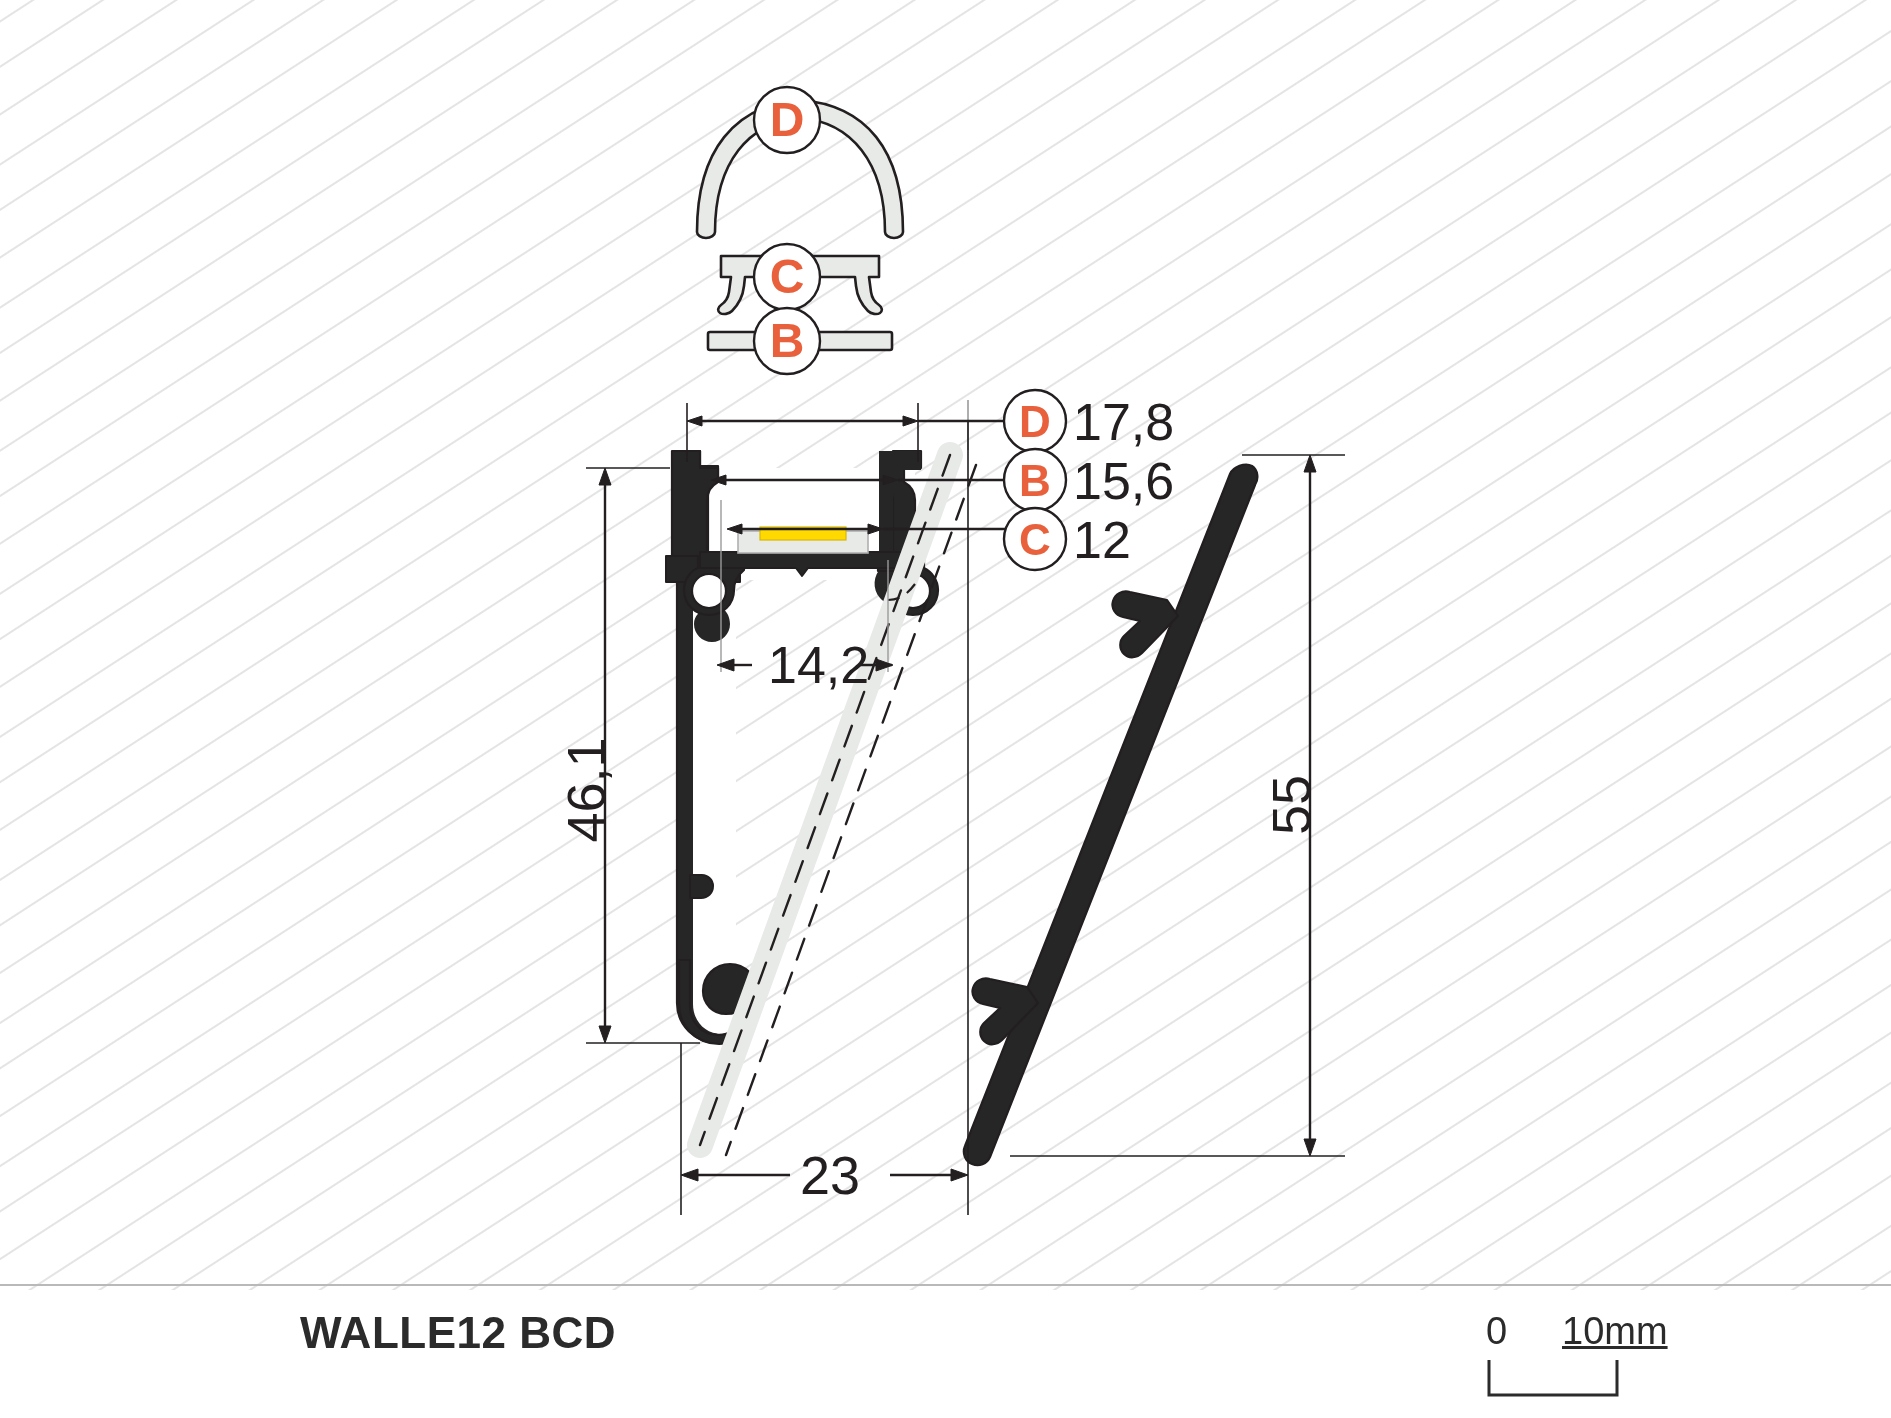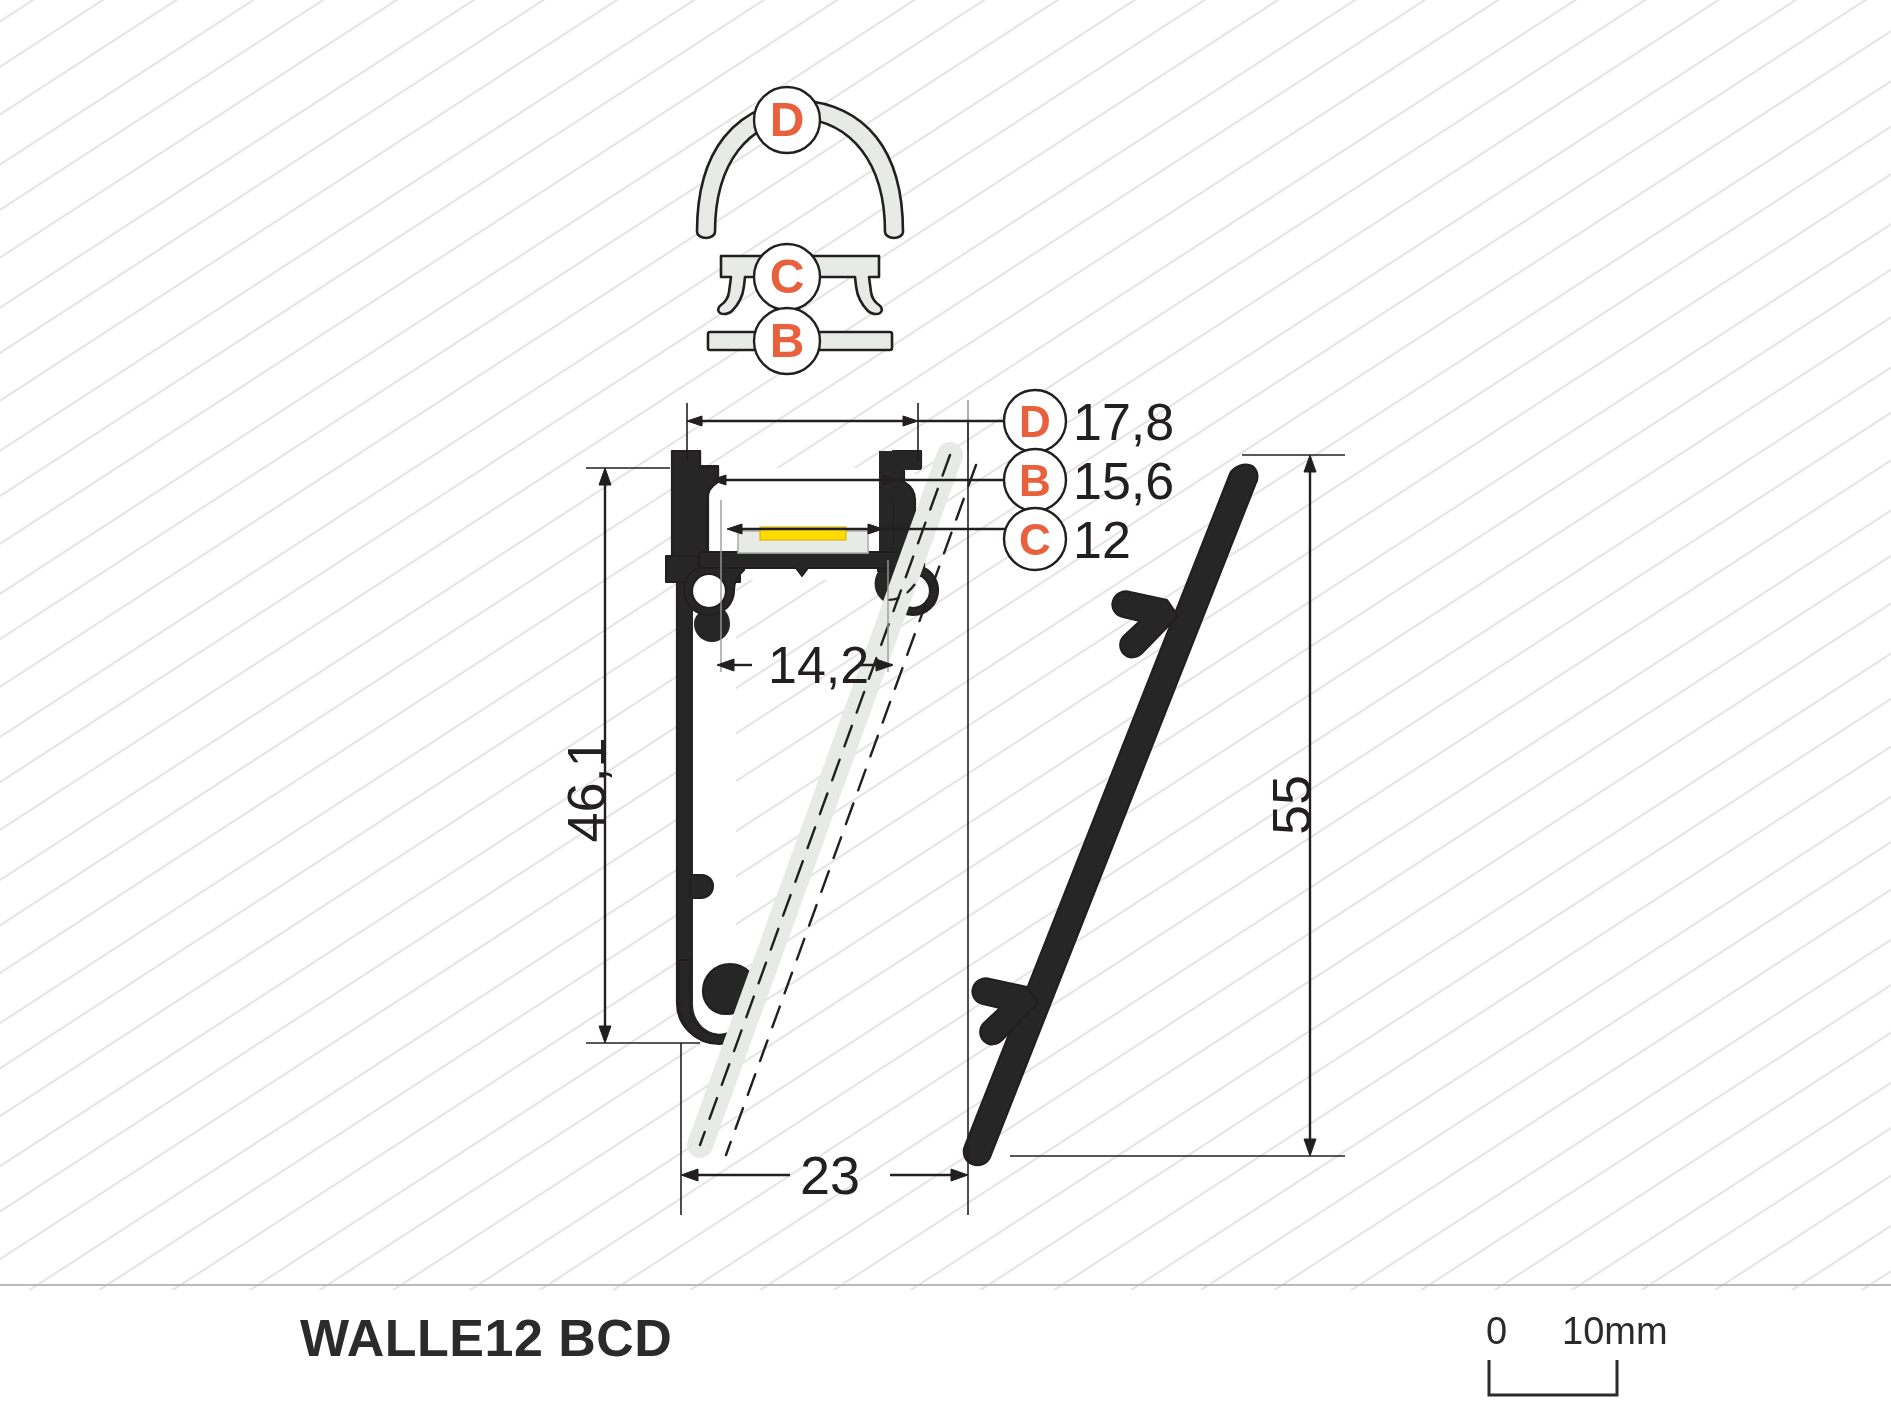--- a/index.html
+++ b/index.html
@@ -22,40 +22,41 @@
     position: absolute;
     left: 0;
     top: 0;
     width: 1891px;
     height: 1418px;
   }
   .footer-title {
     position: absolute;
     left: 300px;
     top: 1308px;
-    font-size: 52px;
+    font-size: 44px;
     font-weight: bold;
     letter-spacing: 0.5px;
     color: #2b2b2b;
     white-space: nowrap;
   }
   .scale-zero {
     position: absolute;
     left: 1486px;
     top: 1310px;
     font-size: 38px;
     color: #2b2b2b;
   }
   .scale-ten {
     position: absolute;
     left: 1562px;
     top: 1310px;
     font-size: 38px;
     color: #2b2b2b;
     white-space: nowrap;
+    text-decoration: underline;
   }
   svg text { font-family: "Liberation Sans", sans-serif; }
 </style>
 </head>
 <body>
 
 <div id="page">
 
   <svg id="drawing" viewBox="0 0 1891 1418">
     <defs>

